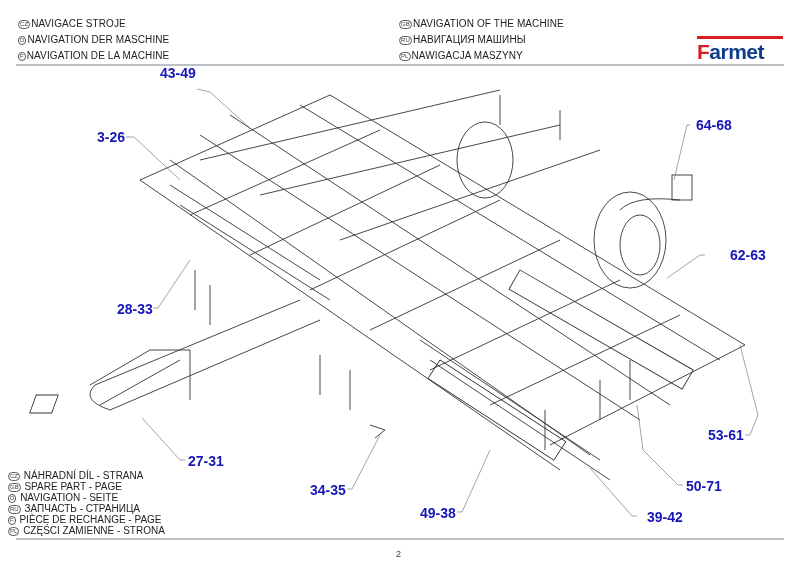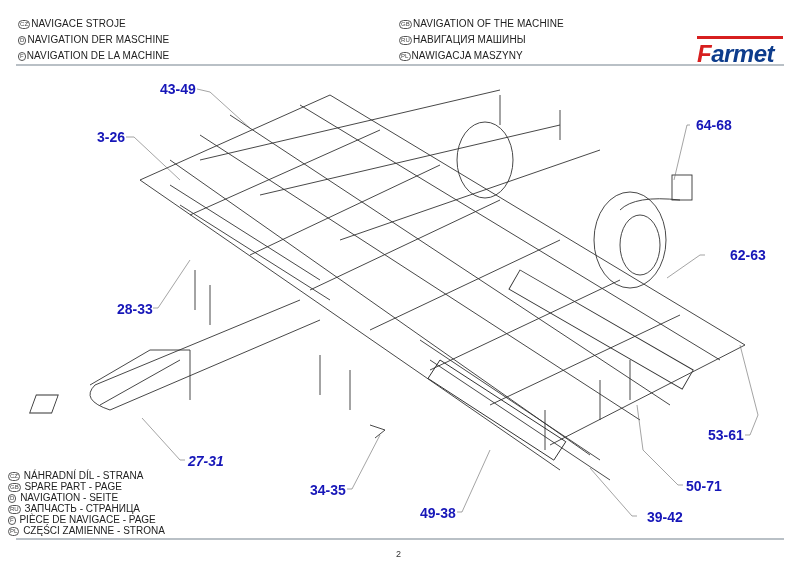--- a/index.html
+++ b/index.html
@@ -1,20 +1,20 @@
 <!DOCTYPE html>
 <html><head>
 <meta charset="utf-8">
 <style>
   html, body { margin:0; padding:0; background:#ffffff; }
   body { width:800px; height:566px; position:relative; overflow:hidden; font-family:"Liberation Sans", sans-serif; color:#222; }
   .hdr-line { position:absolute; font-size:10px; letter-spacing:0.1px; color:#222; white-space:nowrap; }
   .lang { display:inline-block; font-size:6px; border:1px solid #555; border-radius:5px; padding:0 1px; line-height:7px; margin-right:1px; vertical-align:1px; color:#444; }
   .rule { position:absolute; height:2px; background:#b9c0c6; }
-  .logo { position:absolute; left:697px; top:40px; font-family:"Liberation Sans", sans-serif; font-weight:bold; font-style:italic; font-size:24px; color:#0d3c8c; letter-spacing:-0.5px; }
+  .logo { position:absolute; left:697px; top:40px; font-family:"Liberation Sans", sans-serif; font-weight:bold; font-size:21px; color:#0d3c8c; letter-spacing:-0.5px; }
   .logo-bar { position:absolute; left:697px; top:36px; width:86px; height:3px; background:#d71f1f; }
   .logo .f { color:#d71f1f; }
   .callout { position:absolute; font-weight:bold; font-size:14px; color:#1616b8; white-space:nowrap; }
   .ftr-line { position:absolute; left:8px; font-size:10px; color:#222; white-space:nowrap; }
   .page-num { position:absolute; left:396px; top:549px; font-size:9px; color:#333; }
   svg.drawing { position:absolute; left:0; top:0; }
 </style>
 </head>
 <body>
 
@@ -69,33 +69,33 @@
     <path d="M153 308 L158 308 L190 260"></path>
     <path d="M745 435 L750 435 L758 415 L740 345"></path>
     <path d="M185 460 L180 460 L142 418"></path>
     <path d="M683 485 L678 485 L643 450 L637 405"></path>
     <path d="M347 489 L352 489 L380 435"></path>
     <path d="M457 512 L462 512 L490 450"></path>
     <path d="M637 516 L632 516 L590 468"></path>
   </g>
 </svg>
 
-<div class="callout" style="left:160px;top:81px;">43-49</div>
+<div class="callout" style="left:160px;top:65px;">43-49</div>
 <div class="callout" style="left:97px;top:129px;">3-26</div>
 <div class="callout" style="left:696px;top:117px;">64-68</div>
 <div class="callout" style="left:708px;top:247px;margin-left:22px;">62-63</div>
 <div class="callout" style="left:117px;top:301px;">28-33</div>
 <div class="callout" style="left:708px;top:427px;">53-61</div>
-<div class="callout" style="left:188px;top:453px;font-style:italic;">27-31</div>
+<div class="callout" style="left:188px;top:453px;">27-31</div>
 <div class="callout" style="left:686px;top:478px;">50-71</div>
 <div class="callout" style="left:310px;top:482px;">34-35</div>
 <div class="callout" style="left:420px;top:505px;">49-38</div>
 <div class="callout" style="left:639px;top:509px;margin-left:8px;">39-42</div>
 
 <div class="ftr-line" style="top:470px;"><span class="lang">CZ</span> <span>NÁHRADNÍ DÍL - STRANA</span></div>
 <div class="ftr-line" style="top:481px;"><span class="lang">GB</span> <span>SPARE PART - PAGE</span></div>
 <div class="ftr-line" style="top:492px;"><span class="lang">D</span> <span>NAVIGATION - SEITE</span></div>
 <div class="ftr-line" style="top:503px;"><span class="lang">RU</span> <span>ЗАПЧАСТЬ - СТРАНИЦА</span></div>
-<div class="ftr-line" style="top:514px;"><span class="lang">F</span> <span>PIÈCE DE NAVIGACE - PAGE</span></div>
+<div class="ftr-line" style="top:514px;"><span class="lang">F</span> <span>PIÈCE DE RECHANGE - PAGE</span></div>
 <div class="ftr-line" style="top:525px;"><span class="lang">PL</span> <span>CZĘŚCI ZAMIENNE - STRONA</span></div>
 
 <div class="rule" style="left:16px;top:538px;width:768px;"></div>
 <div class="page-num">2</div>
 
 </body></html>

